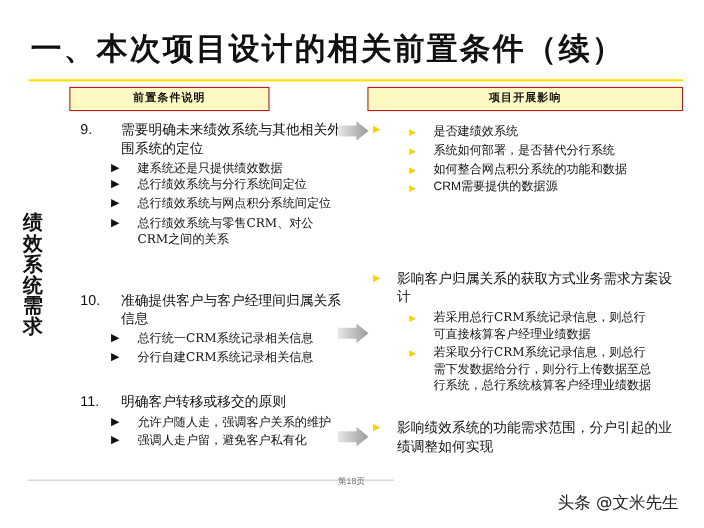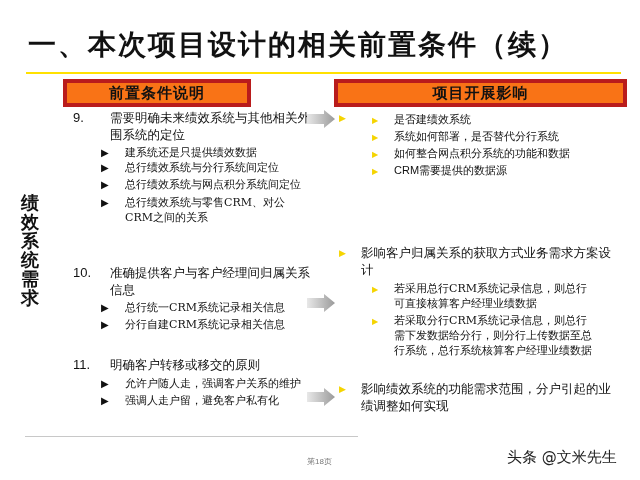--- a/index.html
+++ b/index.html
@@ -6,22 +6,22 @@
   body {
     width: 640px; height: 480px; background: #ffffff; position: relative; overflow: hidden;
     font-family: "DejaVu Serif", "Liberation Serif", serif; color: #111;
   }
   .title {
     position: absolute; left: 28px; top: 26px; font-size: 28px; font-weight: bold;
     letter-spacing: 2px; color: #111; white-space: nowrap;
   }
   .rule-top { position: absolute; left: 26px; top: 72px; width: 595px; height: 2px; background: #ffe100; }
   .col-header {
-    position: absolute; top: 79px; height: 20px; background: #f97316; border: 4px solid #b91c1c;
-    font-size: 15px; font-weight: bold; text-align: center; line-height: 20px; letter-spacing: 1px;
+    position: absolute; top: 79px; height: 20px; background: #fef9c3; border: 1px solid #b91c1c;
+    font-size: 10px; font-weight: bold; text-align: center; line-height: 20px; letter-spacing: 1px;
   }
   .col-header.left { left: 63px; width: 180px; }
   .col-header.right { left: 334px; width: 285px; }
   .side-label {
     position: absolute; left: 21px; top: 193px; width: 16px; font-size: 18px; font-weight: bold;
     line-height: 19px; text-align: center; word-break: break-all;
   }
   .num-item { position: absolute; left: 73px; font-size: 12.5px; line-height: 17px; }
   .num-item .num { position: absolute; left: 0; top: 0; font-family: "Liberation Sans", sans-serif; font-size: 13px; }
   .num-item .txt { margin-left: 37px; width: 205px; }
@@ -29,21 +29,21 @@
   .sub .bullet { position: absolute; left: 28px; top: 0; font-size: 10px; color: #111; }
   .sub .txt2 { display: block; }
   .latin { font-family: "Liberation Sans", sans-serif; }
   .r-item { position: absolute; left: 339px; font-size: 12.5px; line-height: 17px; width: 275px; }
   .r-item .ybullet { position: absolute; left: 0; top: 1px; font-size: 9px; color: #f5d400; }
   .r-item .txt { margin-left: 22px; }
   .r-sub { position: relative; padding-left: 55px; font-size: 11px; line-height: 15px; width: 200px; }
   .r-sub .ybullet2 { position: absolute; left: 33px; top: 1px; font-size: 8px; color: #f5d400; }
   .arrow { position: absolute; width: 28px; height: 18px; }
   .rule-bottom { position: absolute; left: 25px; top: 436px; width: 333px; height: 1px; background: #c8c8c8; }
-  .page-no { position: absolute; left: 307px; top: 432px; font-size: 8px; color: #777; font-family: "Liberation Sans", sans-serif; margin-top: 24px; }
+  .page-no { position: absolute; left: 307px; top: 432px; font-size: 8px; color: #777; font-family: "Liberation Sans", sans-serif; }
   .watermark { position: absolute; left: 507px; top: 448px; font-size: 15px; color: #222; font-family: "DejaVu Sans", sans-serif; }
 </style>
 </head>
 <body>
 
 <div class="title">一、本次项目设计的相关前置条件（续）</div>
 <div class="rule-top"></div>
 
 <div class="col-header left">前置条件说明</div>
 <div class="col-header right">项目开展影响</div>

